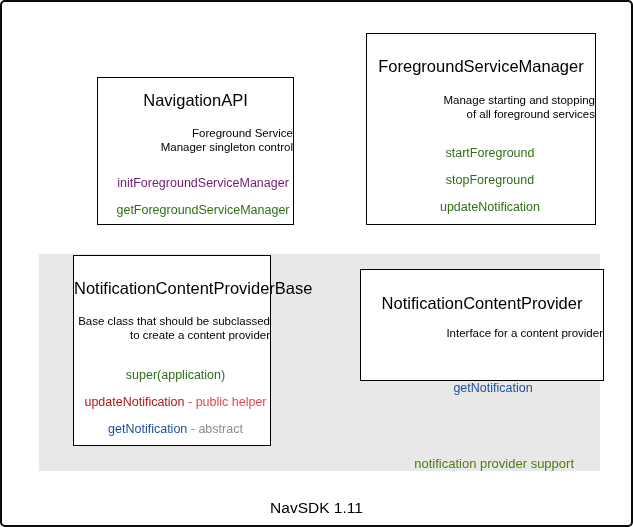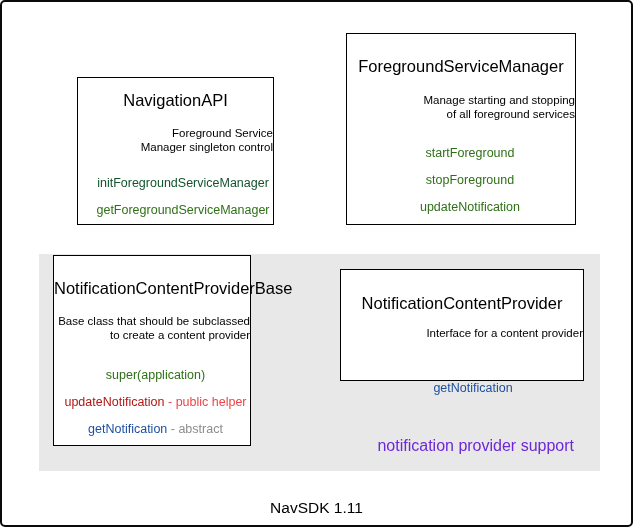--- a/index.html
+++ b/index.html
@@ -15,30 +15,31 @@
     overflow:hidden;
   }
   .panel {
     position:absolute;
     left:37px; top:252px;
     width:561px; height:217px;
     background:#e9e8e8;
   }
   .panel-label {
     position:absolute;
-    right:26px; bottom:16px;
-    font-size:16px;
-    color:#6d28d9;
+    right:26px; bottom:0;
+    font-size:13px;
+    color:#4d7c0f;
     white-space:nowrap;
   }
   .box {
     position:absolute;
     box-sizing:border-box;
     background:#ffffff;
     border:1.5px solid #000;
+    margin-left:20px;
   }
   .box-title {
     text-align:center;
     font-size:16.5px;
     color:#000;
     white-space:nowrap;
   }
   .box-desc {
     text-align:right;
     font-size:11.5px;
@@ -91,21 +92,21 @@
     <div class="panel-label">notification provider support</div>
   </div>
 
   <div class="box" id="box-navigation-api">
     <div class="box-title">NavigationAPI</div>
     <div class="box-desc">
       <div>Foreground Service</div>
       <div>Manager singleton control</div>
     </div>
     <div class="methods">
-        <div class="method-row"><span style="color: #14532d;">initForegroundServiceManager</span></div>
+        <div class="method-row"><span style="color: #701a75;">initForegroundServiceManager</span></div>
         <div class="method-row"><span style="color: rgb(46, 112, 23);">getForegroundServiceManager</span></div>
       </div>
   </div>
 
   <div class="box" id="box-foreground-manager">
     <div class="box-title">ForegroundServiceManager</div>
     <div class="box-desc">
       <div>Manage starting and stopping</div>
       <div>of all foreground services</div>
     </div>

